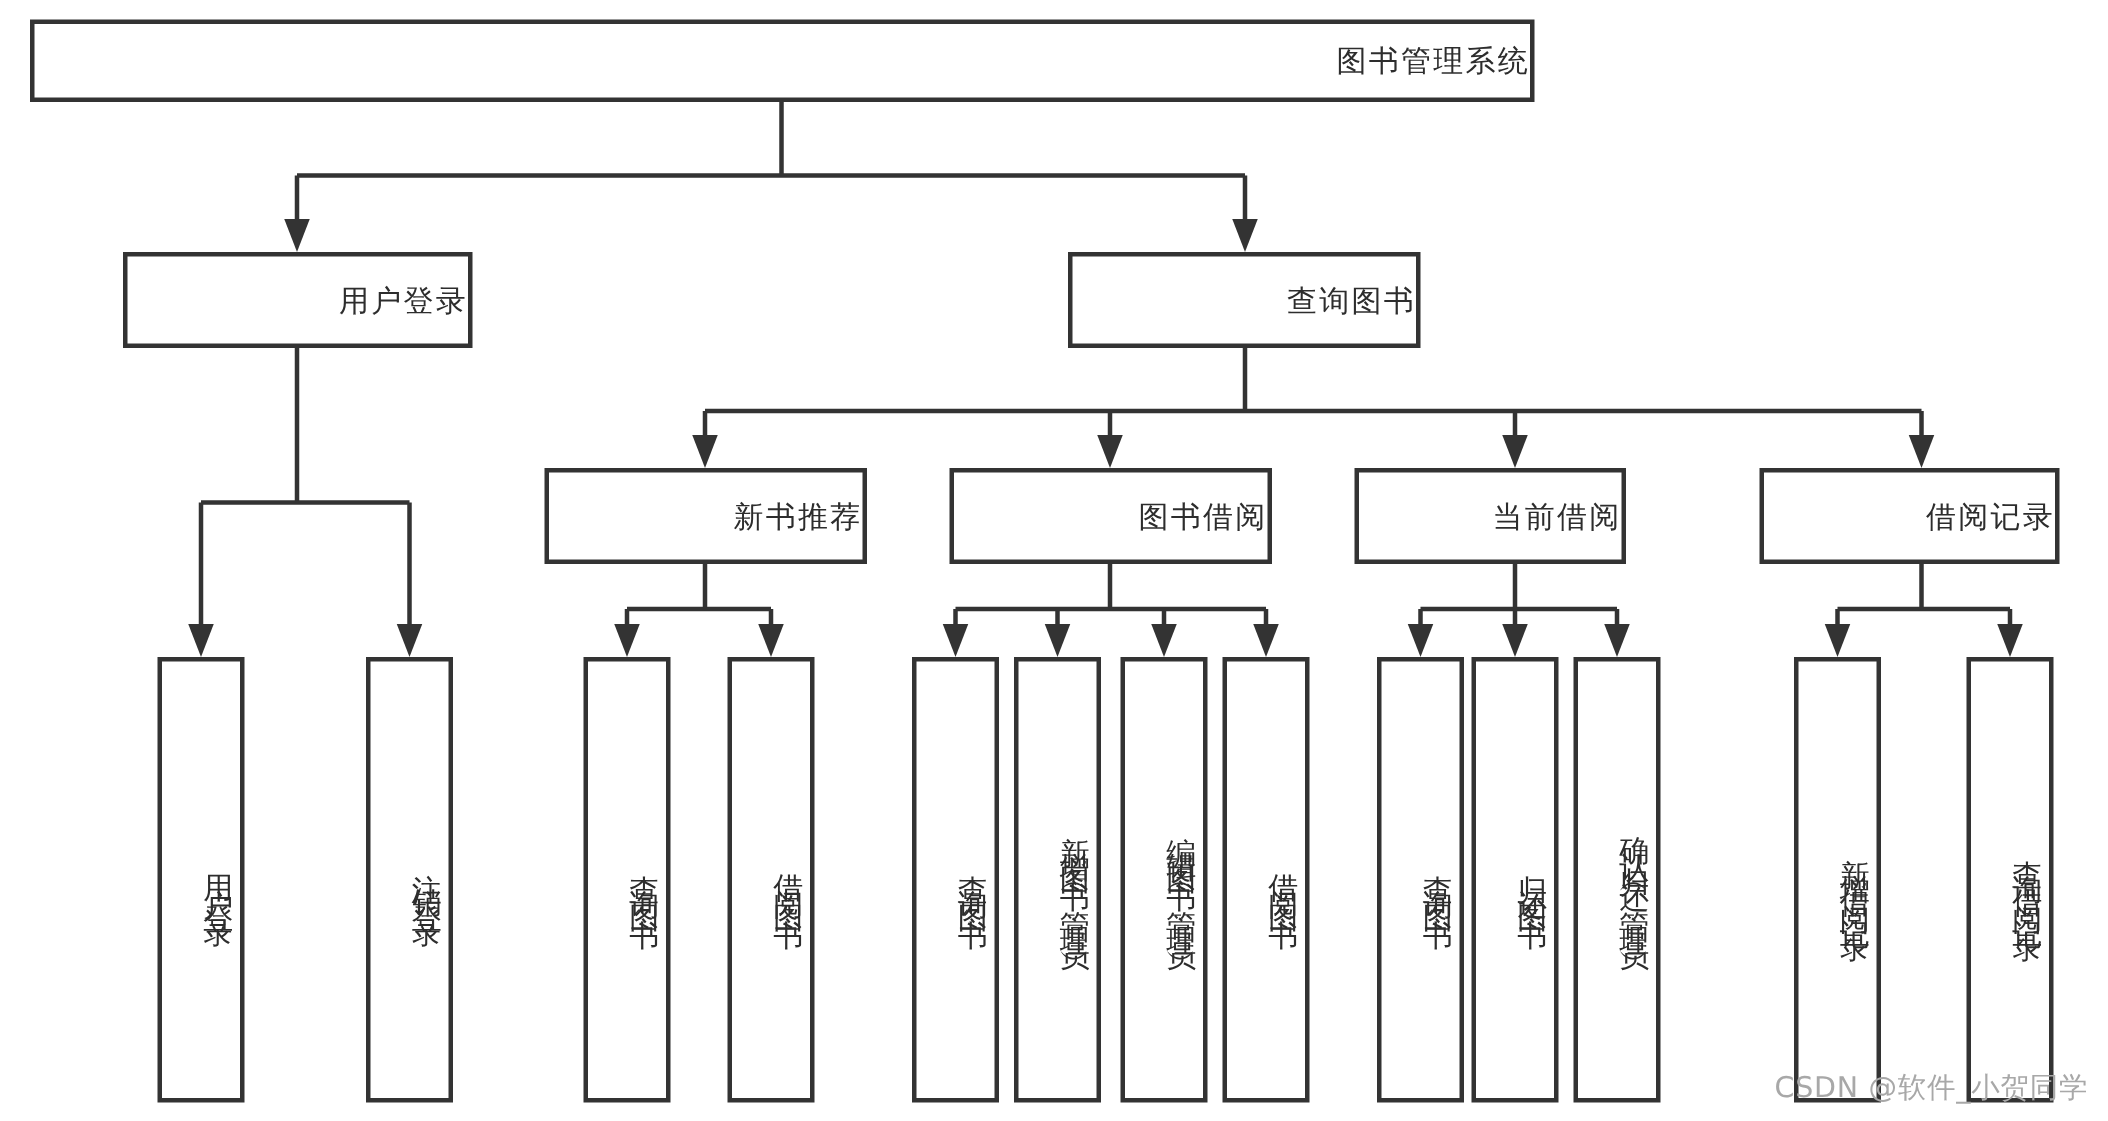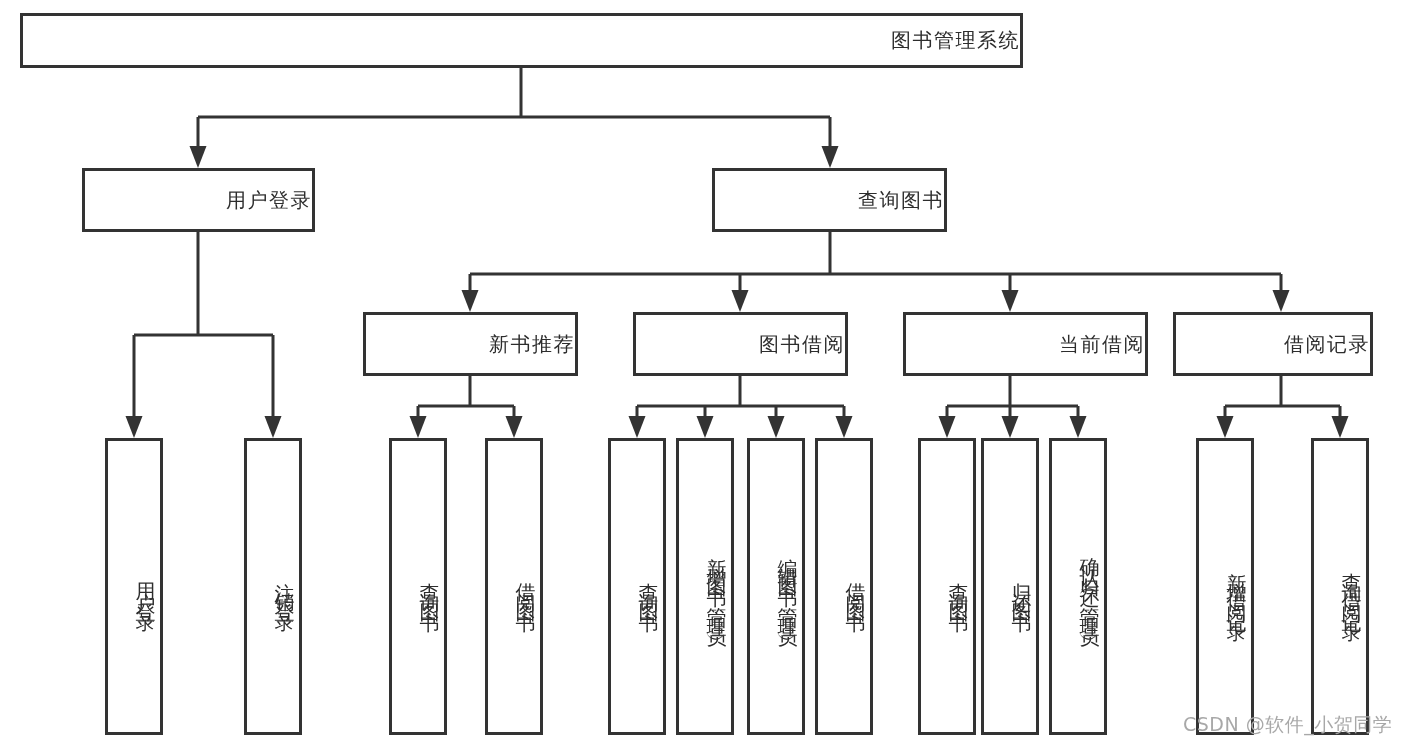--- a/index.html
+++ b/index.html
@@ -131,21 +131,21 @@
   <div class="box hbox" style="left:712px;top:168px;width:235px;height:64px">
     <span class="label">查询图书</span>
   </div>
 
   <div class="box hbox" style="left:633px;top:312px;width:215px;height:64px">
     <span class="label">图书借阅</span>
   </div>
   <div class="box hbox" style="left:363px;top:312px;width:215px;height:64px">
     <span class="label">新书推荐</span>
   </div>
-  <div class="box hbox" style="left:903px;top:312px;width:245px;height:64px">
+  <div class="box hbox" style="left:903px;top:312px;width:181px;height:64px">
     <span class="label">当前借阅</span>
   </div>
   <div class="box hbox" style="left:1173px;top:312px;width:200px;height:64px">
     <span class="label">借阅记录</span>
   </div>
 
   <div class="box vbox" style="left:105px;top:438px;width:58px;height:297px">
     <span class="vtext">用户登录</span>
   </div>
   <div class="box vbox" style="left:244px;top:438px;width:58px;height:297px">

